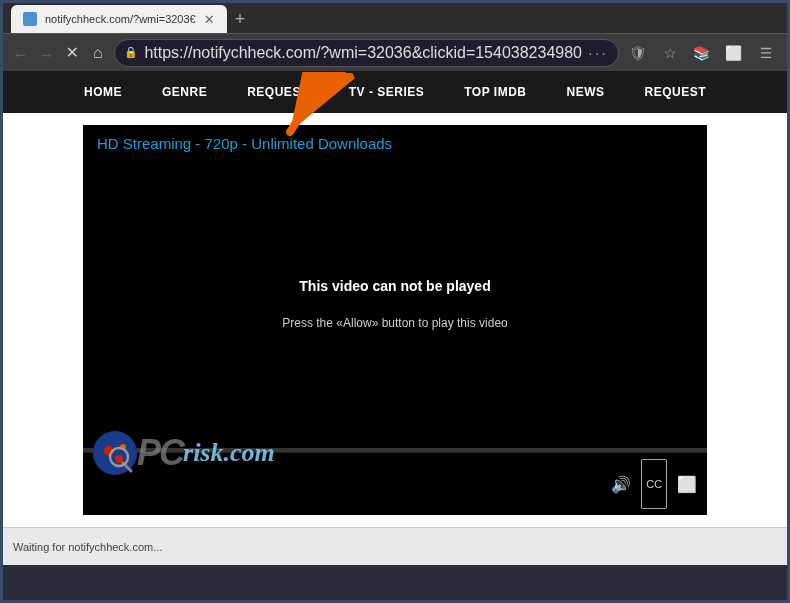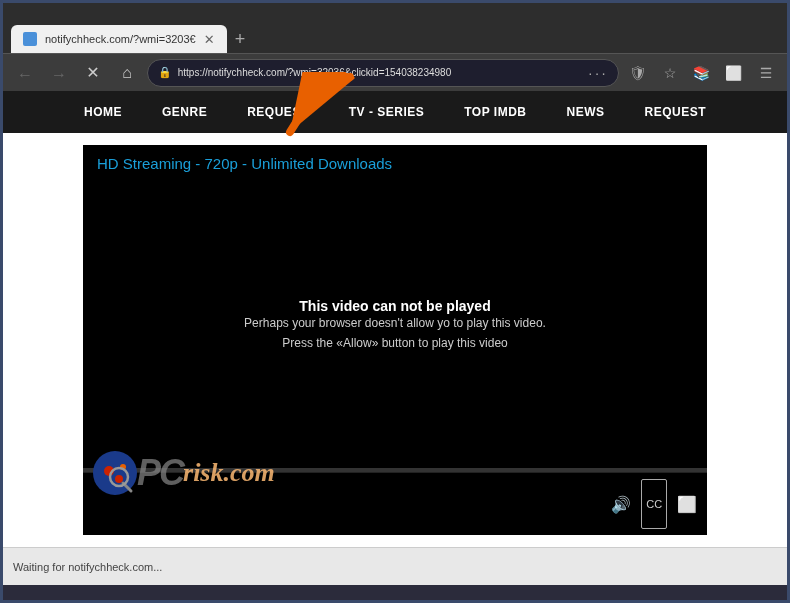--- a/index.html
+++ b/index.html
@@ -16,21 +16,21 @@
     .browser-chrome {
       background: #3c3c3c;
       width: 100%;
     }
 
     
     .tab-bar {
       background: #2d2d2d;
       display: flex;
       align-items: flex-end;
-      height: 50px;
+      height: 30px;
       padding: 0 8px;
     }
     .tab {
       background: #f0f0f0;
       border-radius: 6px 6px 0 0;
       padding: 6px 12px;
       display: flex;
       align-items: center;
       gap: 8px;
       max-width: 220px;
@@ -106,21 +106,21 @@
       height: 28px;
       padding: 0 10px;
       gap: 6px;
     }
     .lock-icon {
       color: #aaa;
       font-size: 11px;
     }
     .address-text {
       color: #ddd;
-      font-size: 10px;
+      font-size: 16px;
       flex: 1;
       white-space: nowrap;
       overflow: hidden;
       text-overflow: ellipsis;
     }
     .address-dots {
       color: #aaa;
       font-size: 14px;
       letter-spacing: 2px;
     }
@@ -242,21 +242,21 @@
       align-items: center;
       padding: 0 10px;
     }
     .pcrisk-logo {
       display: flex;
       align-items: center;
     }
     .pcrisk-text {
       font-size: 26px;
       font-weight: bold;
-      color: #fdba74;
+      color: #7dd3fc;
       font-style: italic;
       font-family: 'Times New Roman', serif;
       opacity: 0.85;
     }
 
     
     .arrow-annotation {
       position: absolute;
       top: 72px;
       left: 260px;
@@ -327,21 +327,21 @@
   <div class="video-container">
     <div class="video-player">
 
       <div class="video-header">
         <a class="video-title-link">HD Streaming - 720p - Unlimited Downloads</a>
       </div>
 
       <div class="video-body">
         <div class="video-error-title">This video can not be played</div>
         <div class="video-error-text">
-          <span>Perhaps your browser doesn't allow yo to play this video.</span><br>
+          <br>
           <span>Press the «Allow» button to play this video</span>
         </div>
       </div>
 
       <div class="watermark">
         <div class="pcrisk-logo">
 
           <div style="position:relative;width:44px;height:44px;">
             <svg width="44" height="44" viewBox="0 0 44 44">
               <circle cx="22" cy="22" r="22" fill="#1a3a8a"></circle>

